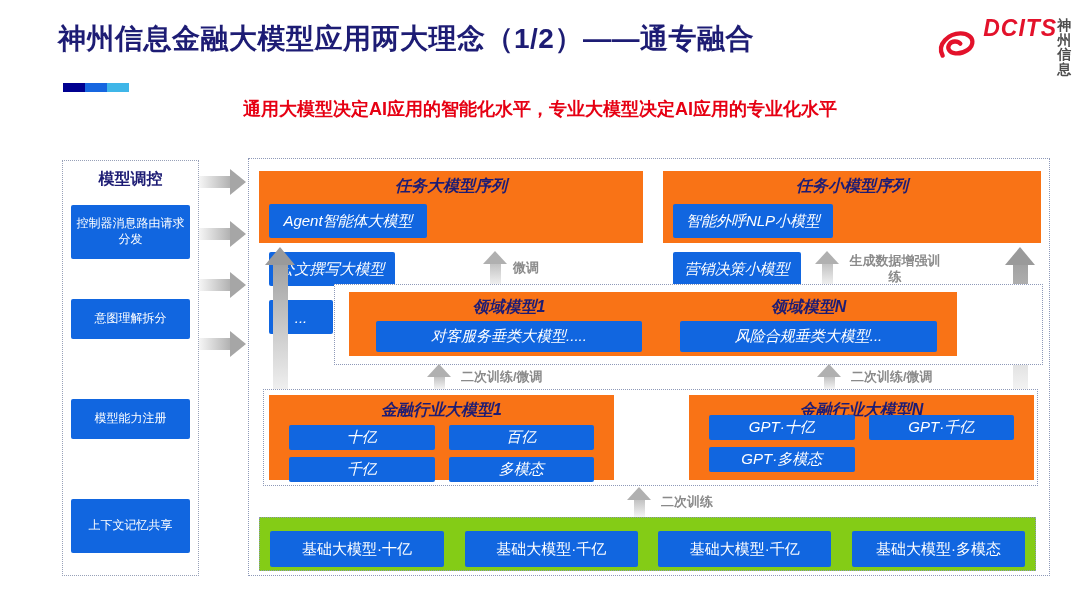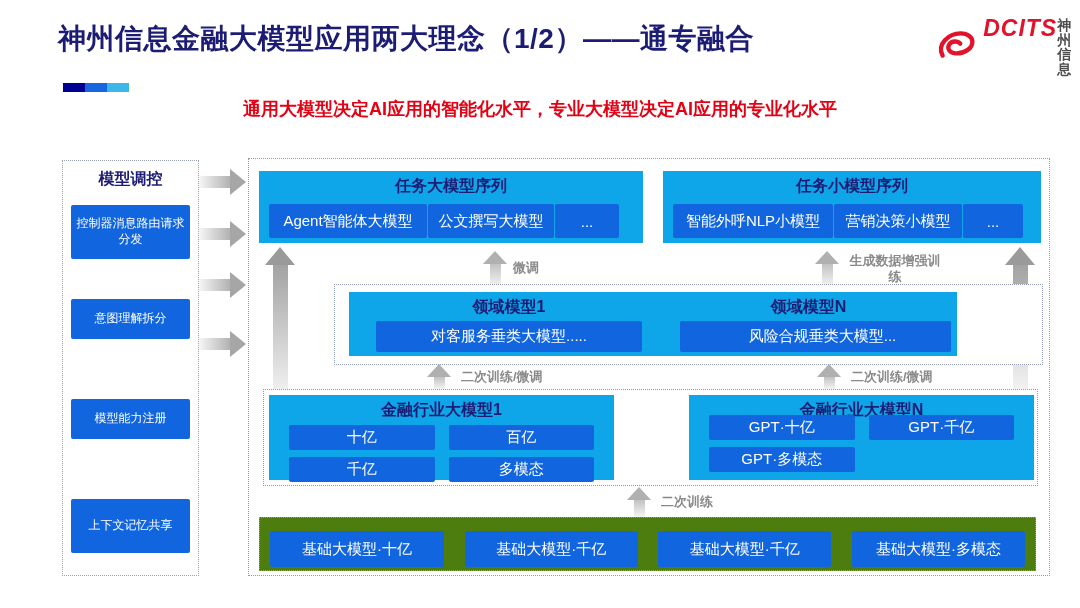--- a/index.html
+++ b/index.html
@@ -22,25 +22,25 @@
 
   
   .sidebar { left:62px; top:160px; width:135px; height:414px; border:1px dotted #98a1b8; background:#fff; }
   .sidebar-title { position:absolute; top:8px; left:0; width:100%; text-align:center; font-size:16px; font-weight:bold; color:#1d1c74; }
   .side-btn { position:absolute; left:8px; width:119px; background:#1166e0; color:#fff; font-size:12px;
               display:flex; align-items:center; justify-content:center; text-align:center; border-radius:2px; line-height:1.3; }
 
   
   .dotted { border:1px dotted #8e99b8; }
   .main { left:248px; top:158px; width:800px; height:416px; background:#fff; }
-  .panel { position:absolute; background:#0ea5e9; }
+  .panel { position:absolute; background:#f97316;font-style:italic; }
   .panel-title { position:absolute; top:5px; left:0; width:100%; text-align:center; font-size:16px; font-weight:bold; color:#1d1c74; white-space:nowrap; }
   .chip { background:#1166e0; color:#ffffff; display:flex; align-items:center; justify-content:center;
           border-radius:2px; font-size:15px; white-space:nowrap; }
-  .chip-row { position:absolute; display:flex; gap:1px; }
+  .chip-row { position:absolute; display:flex; gap:14px;flex-direction:column; }
 
   .grid2 { position:absolute; display:grid; grid-template-columns:1fr 1fr; column-gap:14px; row-gap:7px; }
   .grid2 .chip { height:25px; }
 
   
   .flow-label { position:absolute; color:#8a8a8a; font-weight:bold; font-size:13px; white-space:nowrap; }
   .flow-label.wrap { white-space:normal; width:96px; text-align:center; line-height:1.2; }
 
   
   .arr-right { position:absolute; width:47px; height:26px; }
@@ -150,21 +150,21 @@
         <div class="shaft"></div>
       </div>
 
     <div class="dotted" style="position:absolute;left:85px;top:125px;width:707px;height:79px;background:#fff;">
       <div class="panel" style="left:14px;top:7px;width:320px;height:64px;">
         <div class="panel-title">领域模型1</div>
         <div class="chip" style="position:absolute;left:27px;top:29px;width:266px;height:31px;">对客服务垂类大模型.....</div>
       </div>
       <div class="panel" style="left:325px;top:7px;width:297px;height:64px;">
         <div class="panel-title">领域模型N</div>
-        <div class="chip" style="position:absolute;left:20px;top:29px;width:257px;height:31px;padding-left:14px;">风险合规垂类大模型...</div>
+        <div class="chip" style="position:absolute;left:20px;top:29px;width:257px;height:31px;">风险合规垂类大模型...</div>
       </div>
     </div>
 
     <div class="arr-up s26" style="left:178px;top:205px;">
         <div class="head"></div>
         <div class="shaft"></div>
       </div>
     <div class="flow-label" style="left:212px;top:209px;">二次训练/微调</div>
     <div class="arr-up s26" style="left:568px;top:205px;">
         <div class="head"></div>
@@ -191,21 +191,21 @@
         </div>
       </div>
     </div>
 
     <div class="arr-up s30" style="left:378px;top:328px;">
         <div class="head"></div>
         <div class="shaft"></div>
       </div>
     <div class="flow-label" style="left:412px;top:334px;">二次训练</div>
 
-    <div class="dotted" style="position:absolute;left:10px;top:358px;width:777px;height:54px;background:#4d7c0f;display:flex;justify-content:space-between;padding:13px 10px 0 10px;box-sizing:border-box;">
+    <div class="dotted" style="position:absolute;left:10px;top:358px;width:777px;height:54px;background:#84cc16;display:flex;justify-content:space-between;padding:13px 10px 0 10px;box-sizing:border-box;">
       <div class="chip" style="width:174px;height:36px;">基础大模型·十亿</div>
       <div class="chip" style="width:173px;height:36px;">基础大模型·千亿</div>
       <div class="chip" style="width:173px;height:36px;">基础大模型·千亿</div>
       <div class="chip" style="width:173px;height:36px;">基础大模型·多模态</div>
     </div>
 
   </div>
 </div>
 
 </body></html>

